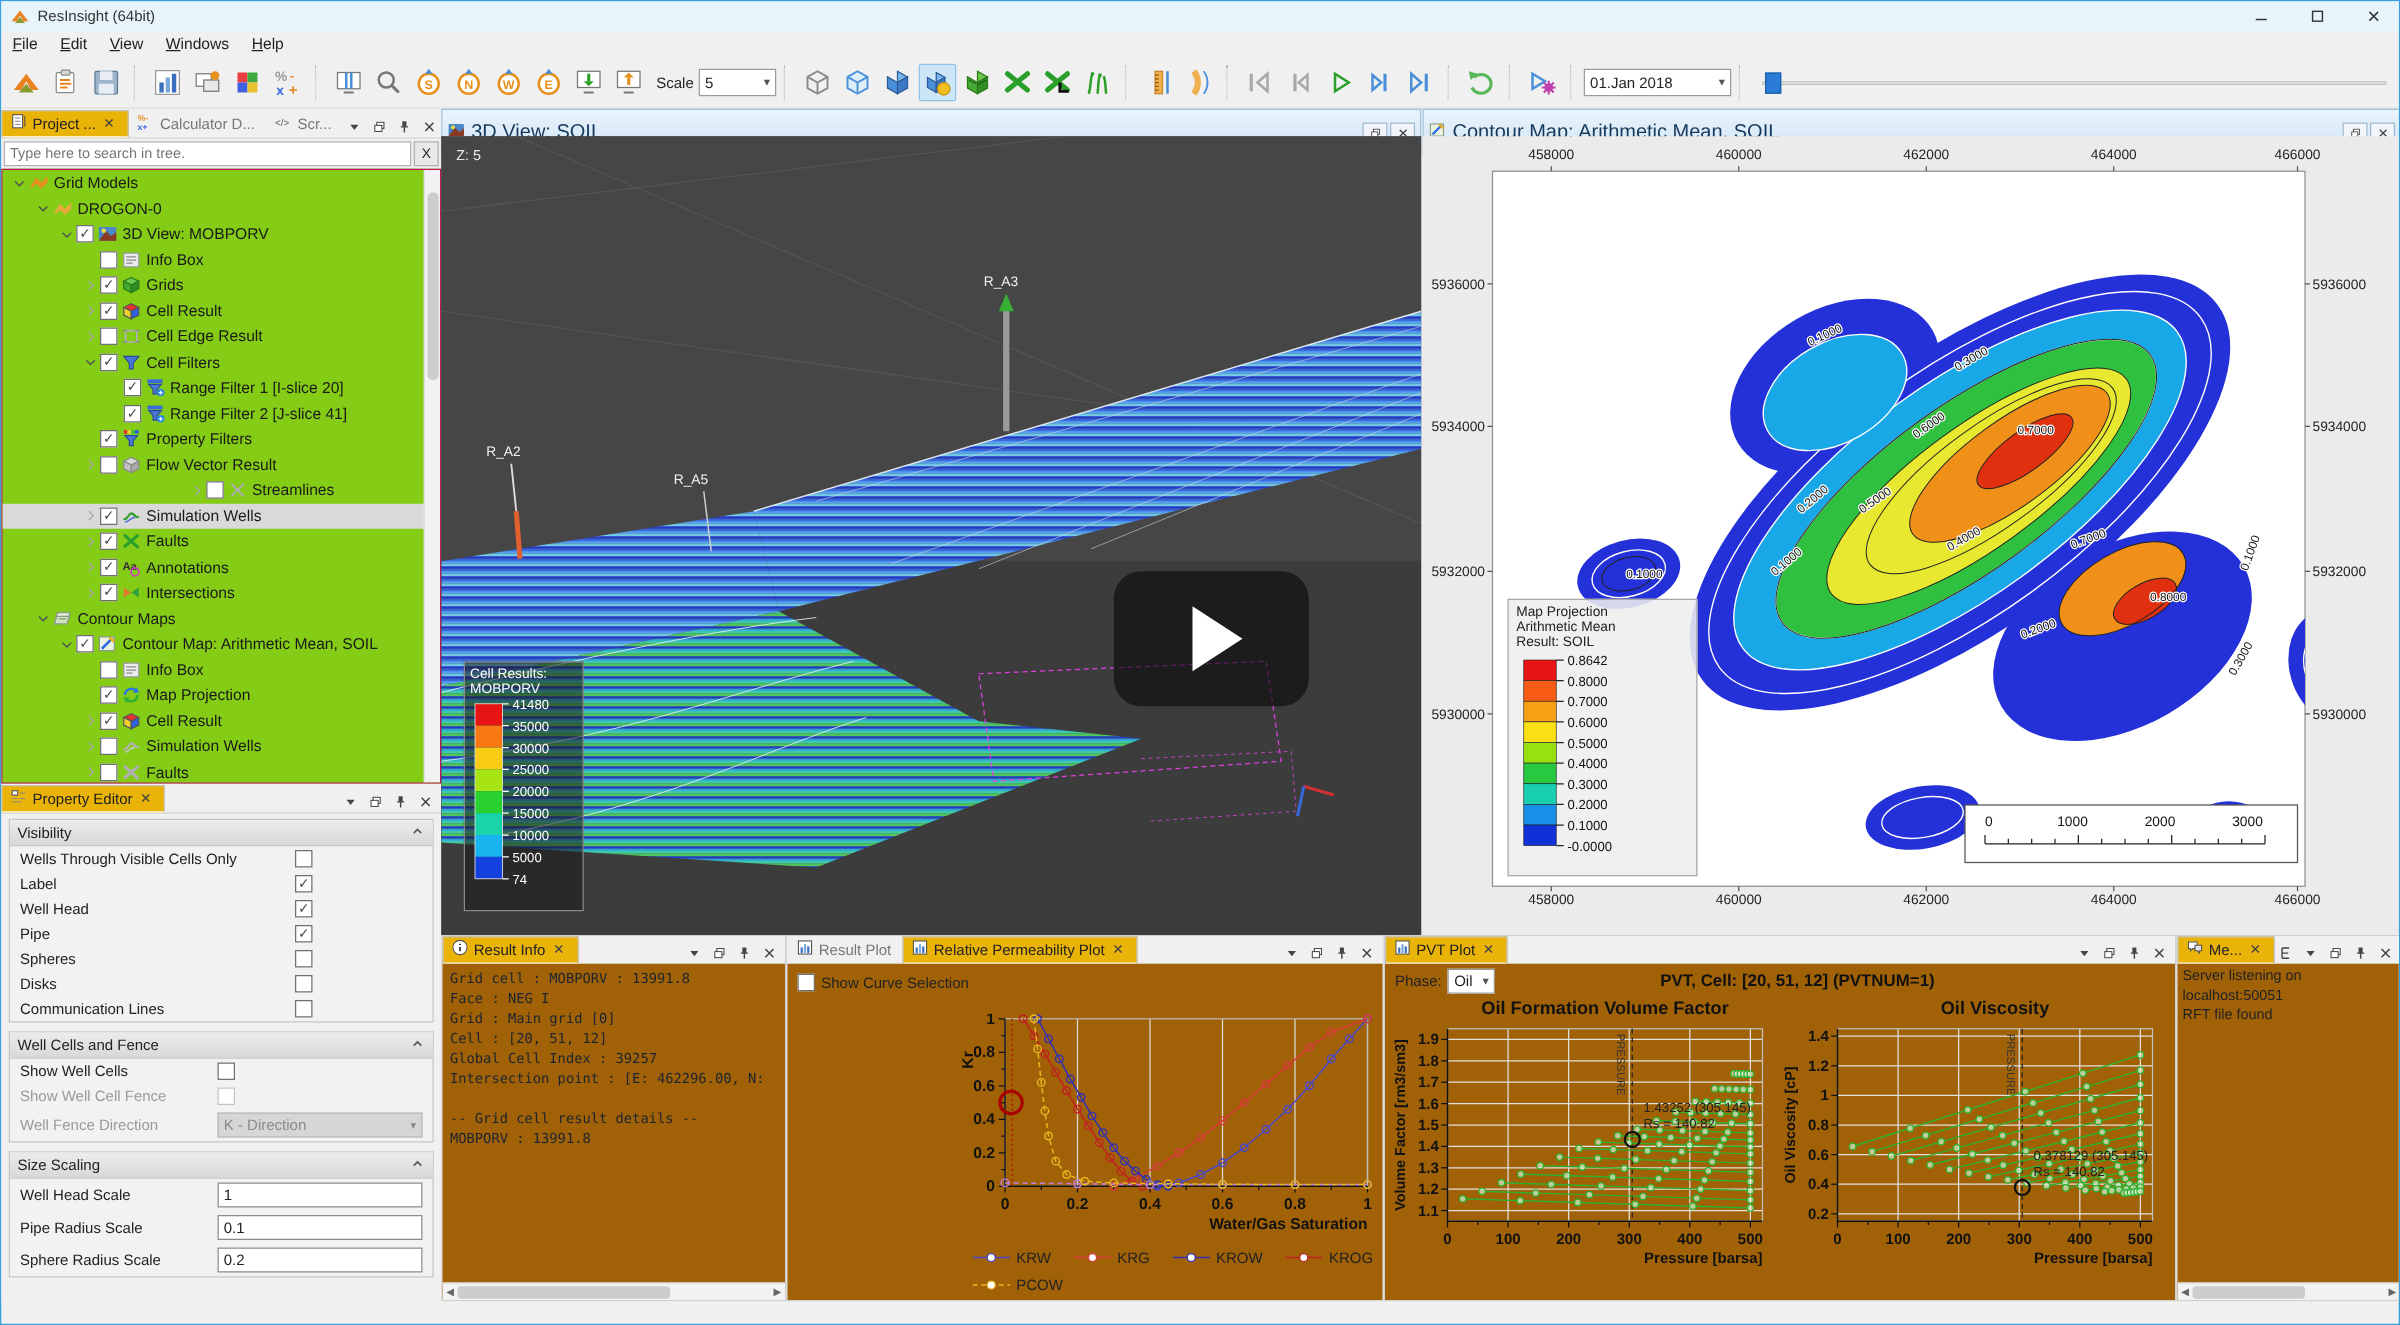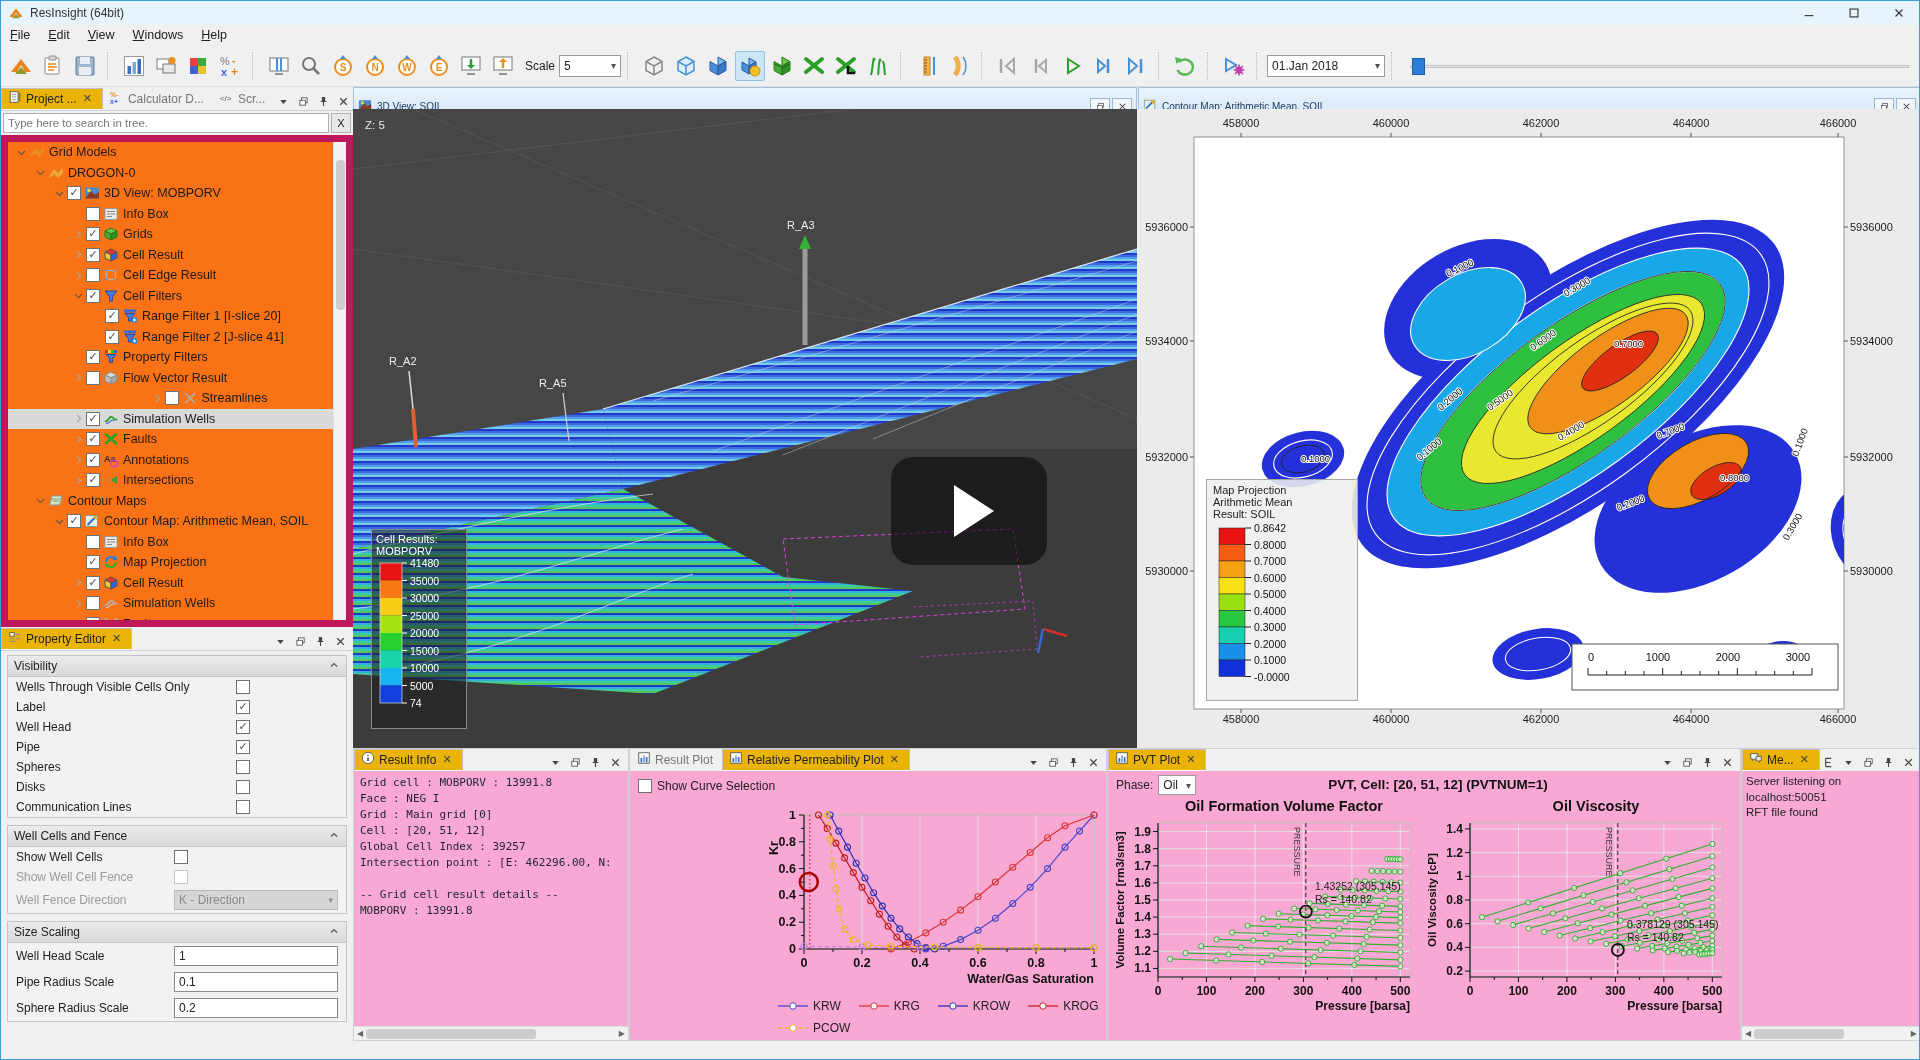--- a/index.html
+++ b/index.html
@@ -31,21 +31,21 @@
   .dtab svg{width:14px;height:14px;}
   .dockbtns{margin-left:auto;display:flex;align-items:center;gap:2px;padding-right:4px;}
   .dockbtns span{width:18px;height:18px;display:flex;align-items:center;justify-content:center;}
   .dockbtns svg{width:13px;height:13px;}
   .closex{font-size:11px;color:#444;padding:0 2px;}
   
   #left-tabbar{left:0;top:86px;width:352px;height:24px;}
   #searchrow{left:0;top:110px;width:352px;height:24px;background:#f0f0f0;display:flex;align-items:center;padding:1px 2px;}
   #searchrow input{flex:1;height:20px;border:1px solid #b0b0b0;font-size:11.5px;padding:0 4px;color:#333;font-family:"Liberation Sans",sans-serif;}
   #search-clear{width:20px;height:20px;display:flex;align-items:center;justify-content:center;background:#e8e8e8;border:1px solid #b0b0b0;margin-left:2px;font-size:11px;color:#222;}
-  #tree{left:0;top:134px;width:352px;height:492px;background:#f97316;border:7px solid #be185d;overflow:hidden;position:absolute;}
+  #tree{left:0;top:134px;width:352px;height:492px;background:#84cc16;border:1px solid #be185d;overflow:hidden;position:absolute;}
   .trow{display:flex;align-items:center;height:20.5px;font-size:12.5px;color:#1a1a1a;white-space:nowrap;}
   .trow.sel{background:#d9d9d9;}
   .texp{width:15px;height:15px;display:flex;align-items:center;justify-content:center;flex:none;}
   .texp svg{width:11px;height:11px;}
   .tcb{flex:none;margin-right:3px;}
   .ticn{width:16px;height:16px;margin-right:4px;flex:none;}
   .ticn svg{width:16px;height:16px;}
   .cb{width:14px;height:14px;border:1px solid #707070;background:#fff;display:inline-flex;align-items:center;justify-content:center;font-size:11px;color:#4a4a4a;flex:none;}
   .cb.on::after{content:"✓";margin-top:-1px;}
   .cb.dis{border-color:#c4c4c4;}
@@ -59,41 +59,41 @@
   .pesec h4{margin:0;font-size:12px;font-weight:normal;color:#222;background:linear-gradient(#ececec,#d8d8d8);border-bottom:1px solid #c6c6c6;padding:3px 6px;display:flex;}
   .pesec h4 svg{width:12px;height:12px;margin-left:auto;}
   .perow{display:flex;align-items:center;font-size:12px;color:#222;padding:3px 8px;}
   .perow.dis{color:#9a9a9a;}
   .perow .lbl{width:158px;flex:none;}
   .perow .lbl.wide{width:220px;}
   .peinput{flex:1;height:20px;border:1px solid #8a8a8a;background:#fff;font-size:12px;padding:0 4px;display:flex;align-items:center;}
   .pesel{flex:1;height:20px;border:1px solid #b8b8b8;background:#d6d6d6;color:#8a8a8a;font-size:12px;padding:0 4px;display:flex;align-items:center;}
   .pesel .arr{margin-left:auto;font-size:9px;}
   
-  .mdihead{height:38px;background:linear-gradient(#eaf4fc,#cfe3f5);border:1px solid #9fc3de;display:flex;align-items:center;font-size:10px;color:#17395c;padding:0 4px;gap:5px;}
+  .mdihead{height:38px;background:linear-gradient(#eaf4fc,#cfe3f5);border:1px solid #9fc3de;display:flex;align-items:center;font-size:16px;color:#17395c;padding:0 4px;gap:5px;}
   .mdihead svg{width:14px;height:14px;}
   .mdibtn{width:20px;height:16px;background:#f2f6fa;border:1px solid #9ab8d0;display:flex;align-items:center;justify-content:center;margin-left:2px;}
   .mdibtn svg{width:11px;height:11px;}
   .mdibtns{margin-left:auto;display:flex;}
   #win3d{left:352px;top:86px;width:784px;height:661px;}
   #viewport3d{left:0;top:22px;width:784px;height:639px;background:#3e3e3e;overflow:hidden;position:absolute;}
   #zlabel{left:12px;top:10px;color:#e8e8e8;font-size:11.5px;position:absolute;}
   #playoverlay{left:538px;top:348px;width:156px;height:108px;background:rgba(10,10,10,.62);border-radius:22px;position:absolute;display:flex;align-items:center;justify-content:center;}
   #playoverlay .tri{width:0;height:0;border-left:40px solid #fff;border-top:26px solid transparent;border-bottom:26px solid transparent;margin-left:10px;}
   #legend3d{left:18px;top:420px;width:96px;height:200px;background:rgba(25,25,25,.55);border:1px solid #8a8a8a;position:absolute;color:#fff;font-size:11px;padding:3px 4px;}
   #winmap{left:1137px;top:86px;width:783px;height:661px;}
   #mapcontent{left:0;top:22px;width:783px;height:639px;background:#ebebeb;position:absolute;overflow:hidden;}
   #maplegend{left:68px;top:370px;width:152px;height:222px;background:rgba(238,238,238,.88);border:1px solid #a8a8a8;position:absolute;font-size:11px;color:#222;padding:4px 6px;}
   
   .panel{background:#fff;border:1px solid #d0d0d0;}
   #resultinfo{left:352px;top:747px;width:276px;height:293px;}
   #relperm{left:628px;top:747px;width:478px;height:293px;}
   #pvt{left:1106px;top:747px;width:634px;height:293px;}
   #messages{left:1740px;top:747px;width:180px;height:293px;}
-  .pcontent{position:absolute;left:0;top:22px;right:0;bottom:0;background:#f9a8d4;overflow:hidden;}
+  .pcontent{position:absolute;left:0;top:22px;right:0;bottom:0;background:#a16207;overflow:hidden;}
   #ri-text{margin:4px 6px;font-family:"DejaVu Sans Mono",monospace;font-size:11px;line-height:1.45;color:#1c2430;white-space:pre;}
   .hscroll{position:absolute;left:0;right:0;bottom:0;height:14px;background:#f2f2f2;border-top:1px solid #ddd;display:flex;align-items:center;}
   .hscroll .thumb{height:10px;background:#cdcdcd;border-radius:3px;}
   .hscroll .ar{font-size:8px;color:#666;padding:0 3px;}
   .chktext{display:flex;align-items:center;gap:5px;font-size:12px;color:#222;}
   .charttitle{font-size:15px;font-weight:bold;color:#111;text-align:center;line-height:1.25;}
   .legrow{display:flex;gap:18px;font-size:12px;color:#222;align-items:center;}
   .legitem{display:flex;align-items:center;gap:5px;}
   .legswatch{width:30px;height:10px;position:relative;flex:none;}
   #msg-lines{font-size:11.5px;color:#222;margin:3px 4px;line-height:1.35;}

